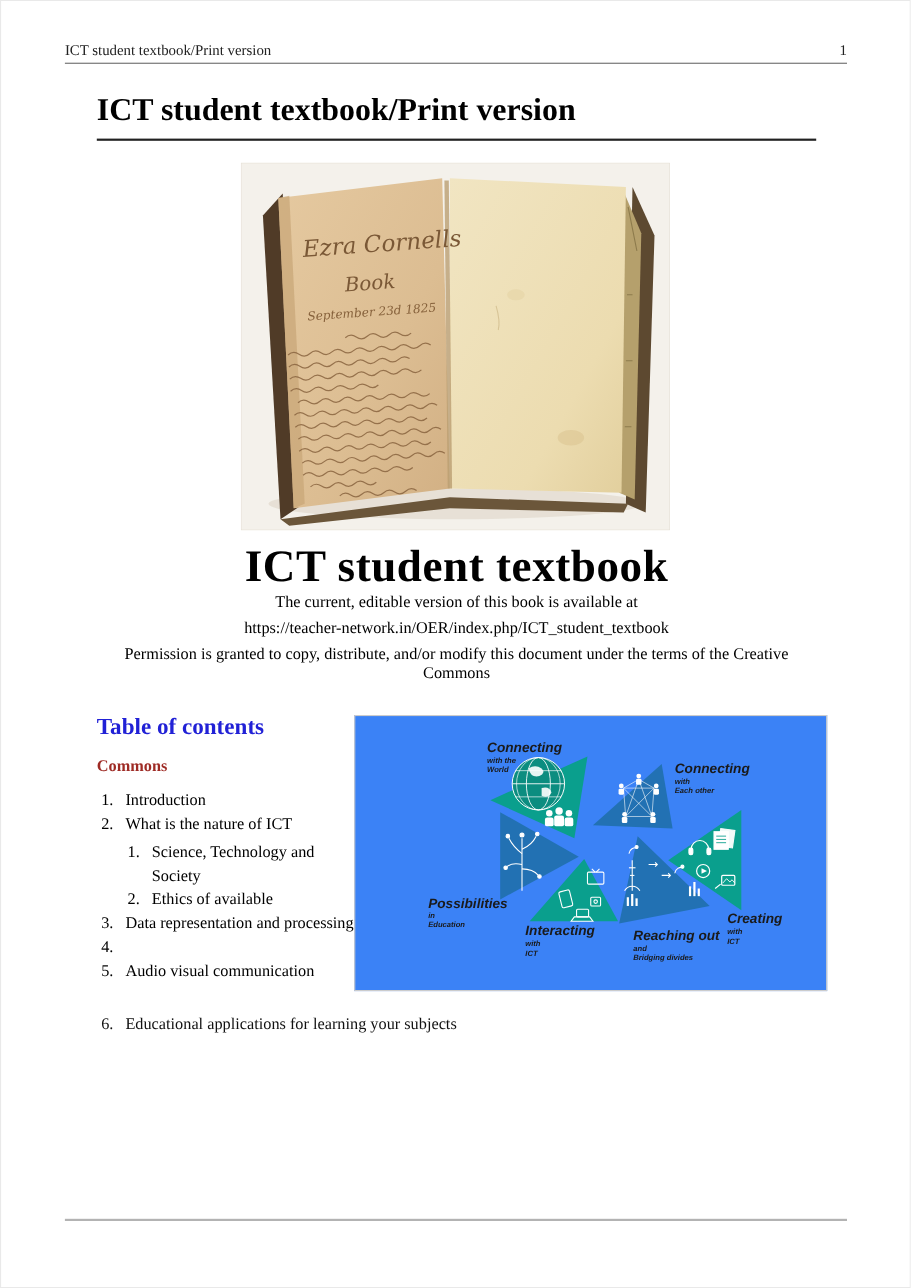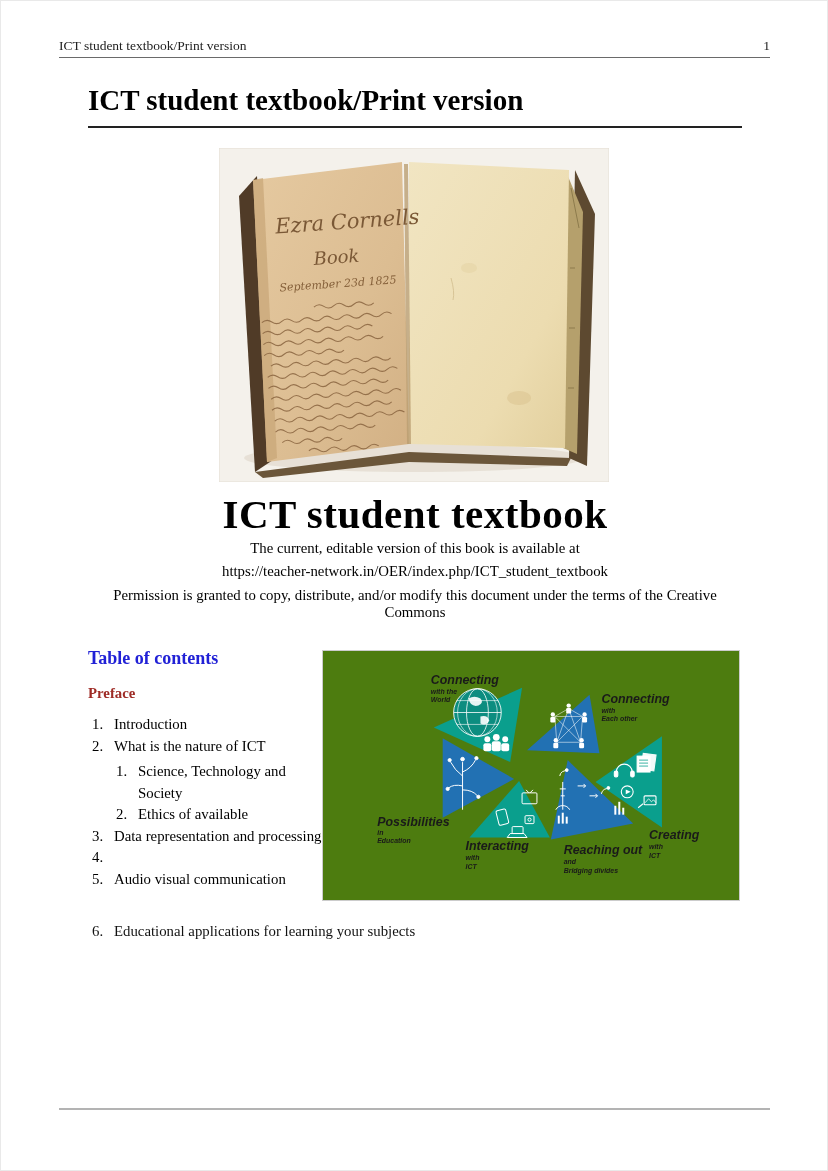--- a/index.html
+++ b/index.html
@@ -19,33 +19,33 @@
   .book-figure{position:absolute;left:219px;top:148px;width:390px;height:334px;}
   
   .center-line{position:absolute;left:88px;width:654px;text-align:center;color:#000;}
   .book-big-title{top:490px;font-size:41px;font-weight:bold;letter-spacing:.5px;}
   .avail-1{top:540px;font-size:14.8px;}
   .avail-2{top:563px;font-size:14.8px;}
   .perm-1{top:587px;font-size:14.8px;}
   .perm-2{top:610px;font-size:14.8px;}
   
   .toc-col{position:absolute;left:88px;top:648px;width:234px;}
-  .toc-heading{font-size:18px;font-weight:bold;color:#2121d6;margin:0;}
+  .toc-heading{font-size:21px;font-weight:bold;color:#2121d6;margin:0;}
   .toc-link{font-size:14.8px;font-weight:bold;color:#9e2b25;}
   .toc-link.preface{margin-top:16px;}
   .toc-link.overview{margin-top:21px;}
   .toc-list{margin-top:12px;font-size:14.8px;line-height:21.5px;color:#000;}
   .toc-row{display:flex;padding-left:4px;}
   .toc-row .num{width:15px;flex:none;}
   .toc-row .lbl{padding-left:7px;}
   .toc-sublist{margin:4px 0 0 24px;}
   .toc-item6{position:absolute;left:88px;top:921px;width:640px;font-size:14.8px;line-height:21.5px;}
   
   .diagram-box{position:absolute;left:322px;top:650px;width:416px;height:249px;
-    border:1px solid #cccccc;background:#4d7c0f;}
+    border:1px solid #cccccc;background:#3b82f6;padding-left:12px;}
   
   .footer-rule{position:absolute;left:59px;right:58px;top:1108px;height:2px;background:#b3b3b3;}
   .dlabel{font-family:"Liberation Sans","DejaVu Sans",sans-serif;font-weight:bold;font-style:italic;fill:#1a1a1a;}
 </style>
 </head>
 <body>
 
 <div class="page">
 
   <div class="running-header">
@@ -115,21 +115,21 @@
     </svg>
   </div>
 
   <div class="center-line book-big-title">ICT student textbook</div>
   <div class="center-line avail-1">The current, editable version of this book is available at</div>
   <div class="center-line avail-2">https://teacher-network.in/OER/index.php/ICT_student_textbook</div>
   <div class="center-line perm-1">Permission is granted to copy, distribute, and/or modify this document under the terms of the Creative Commons</div>
 
   <div class="toc-col">
     <h2 class="toc-heading">Table of contents</h2>
-    <div class="toc-link preface">Preface</div>
+    <div class="toc-link preface">Commons</div>
     <div class="toc-list">
       <div class="toc-row">
         <span class="num">1.</span>
         <span class="lbl">Introduction</span>
       </div>
       <div class="toc-row">
         <span class="num">2.</span>
         <span class="lbl">What is the nature of ICT</span>
       </div>
       <div class="toc-sublist">

